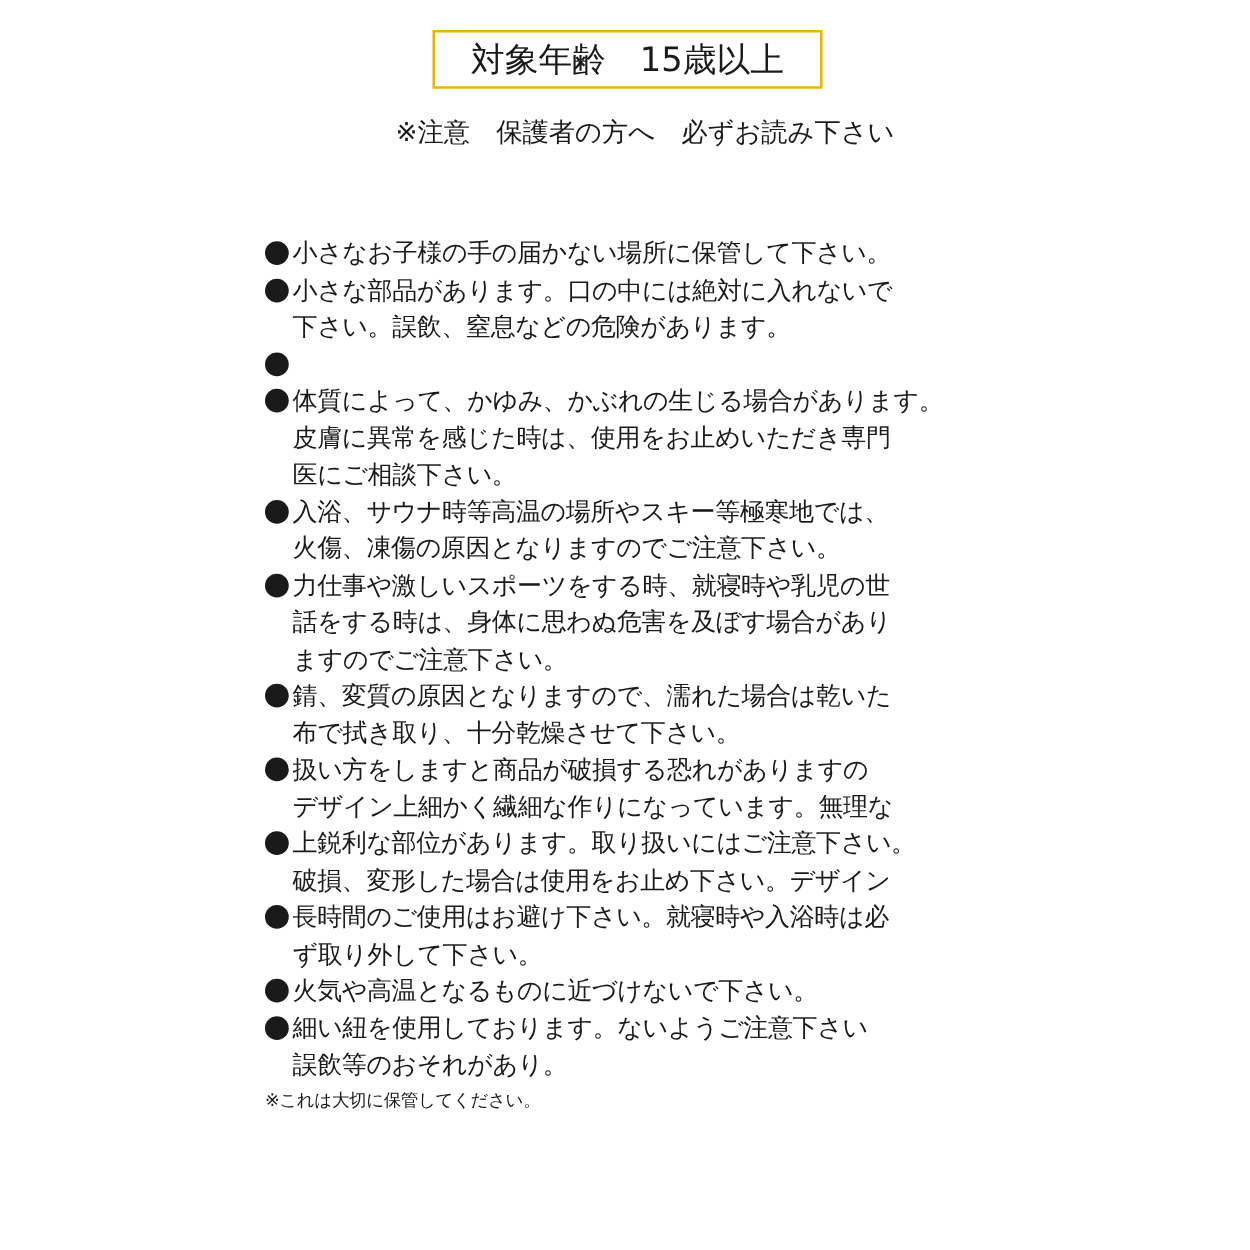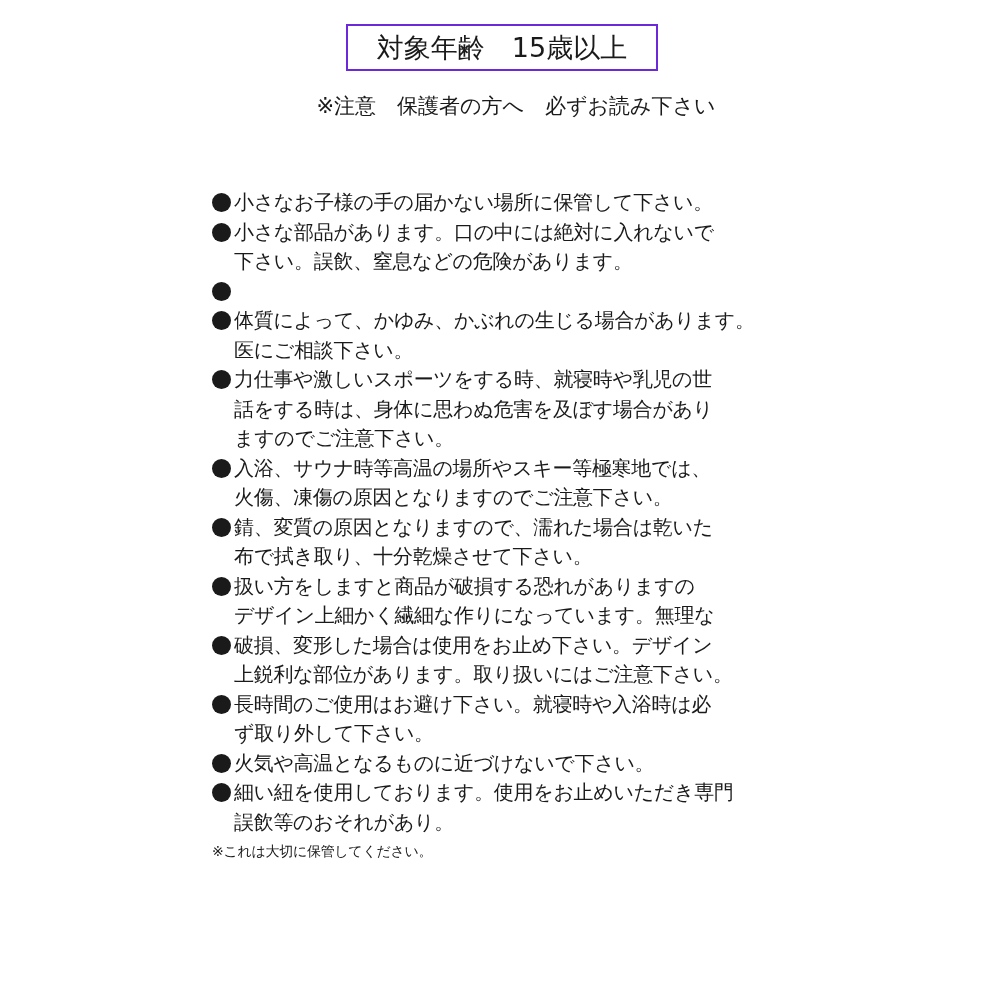--- a/index.html
+++ b/index.html
@@ -14,21 +14,21 @@
       overflow: hidden;
       font-family: "DejaVu Sans", sans-serif;
       color: #1a1a1a;
     }
     .age-box {
       position: absolute;
       left: 346px;
       top: 24px;
       width: 312px;
       height: 47px;
-      border: 2px solid #6d28d9;
+      border: 2px solid #eab308;
       box-sizing: border-box;
       display: flex;
       align-items: center;
       justify-content: center;
       font-size: 27px;
       letter-spacing: 0px;
       white-space: pre;
     }
     .notice {
       position: absolute;
@@ -118,67 +118,68 @@
     <span class="bullet">
         <span class="bullet-dot"></span>
       </span>
   </li>
   <li class="warning-item">
     <span class="bullet">
         <span class="bullet-dot"></span>
       </span>
     <div class="lines">
       <span class="line">体質によって、かゆみ、かぶれの生じる場合があります。</span>
+      <span class="line">皮膚に異常を感じた時は、使用をお止めいただき専門</span>
       <span class="line">医にご相談下さい。</span>
+    </div>
+  </li>
+  <li class="warning-item">
+    <span class="bullet">
+        <span class="bullet-dot"></span>
+      </span>
+    <div class="lines">
+      <span class="line">入浴、サウナ時等高温の場所やスキー等極寒地では、</span>
+      <span class="line">火傷、凍傷の原因となりますのでご注意下さい。</span>
     </div>
   </li>
   <li class="warning-item">
     <span class="bullet">
         <span class="bullet-dot"></span>
       </span>
     <div class="lines">
       <span class="line">力仕事や激しいスポーツをする時、就寝時や乳児の世</span>
       <span class="line">話をする時は、身体に思わぬ危害を及ぼす場合があり</span>
       <span class="line">ますのでご注意下さい。</span>
     </div>
   </li>
   <li class="warning-item">
     <span class="bullet">
         <span class="bullet-dot"></span>
       </span>
     <div class="lines">
-      <span class="line">入浴、サウナ時等高温の場所やスキー等極寒地では、</span>
-      <span class="line">火傷、凍傷の原因となりますのでご注意下さい。</span>
-    </div>
-  </li>
-  <li class="warning-item">
-    <span class="bullet">
-        <span class="bullet-dot"></span>
-      </span>
-    <div class="lines">
       <span class="line">錆、変質の原因となりますので、濡れた場合は乾いた</span>
       <span class="line">布で拭き取り、十分乾燥させて下さい。</span>
     </div>
   </li>
   <li class="warning-item">
     <span class="bullet">
         <span class="bullet-dot"></span>
       </span>
     <div class="lines">
       <span class="line">扱い方をしますと商品が破損する恐れがありますの</span>
       <span class="line">デザイン上細かく繊細な作りになっています。無理な</span>
     </div>
   </li>
   <li class="warning-item">
     <span class="bullet">
         <span class="bullet-dot"></span>
       </span>
     <div class="lines">
+      <span class="line">上鋭利な部位があります。取り扱いにはご注意下さい。</span>
       <span class="line">破損、変形した場合は使用をお止め下さい。デザイン</span>
-      <span class="line">上鋭利な部位があります。取り扱いにはご注意下さい。</span>
     </div>
   </li>
   <li class="warning-item">
     <span class="bullet">
         <span class="bullet-dot"></span>
       </span>
     <div class="lines">
       <span class="line">長時間のご使用はお避け下さい。就寝時や入浴時は必</span>
       <span class="line">ず取り外して下さい。</span>
     </div>
@@ -189,20 +190,20 @@
       </span>
     <div class="lines">
       <span class="line">火気や高温となるものに近づけないで下さい。</span>
     </div>
   </li>
   <li class="warning-item">
     <span class="bullet">
         <span class="bullet-dot"></span>
       </span>
     <div class="lines">
-      <span class="line">細い紐を使用しております。使用をお止めいただき専門</span>
+      <span class="line">細い紐を使用しております。ないようご注意下さい</span>
       <span class="line">誤飲等のおそれがあり。</span>
     </div>
   </li>
   <li class="warning-item">
     <span class="footer-note">※これは大切に保管してください。</span>
   </li>
 </ul>
 
 </body></html>

